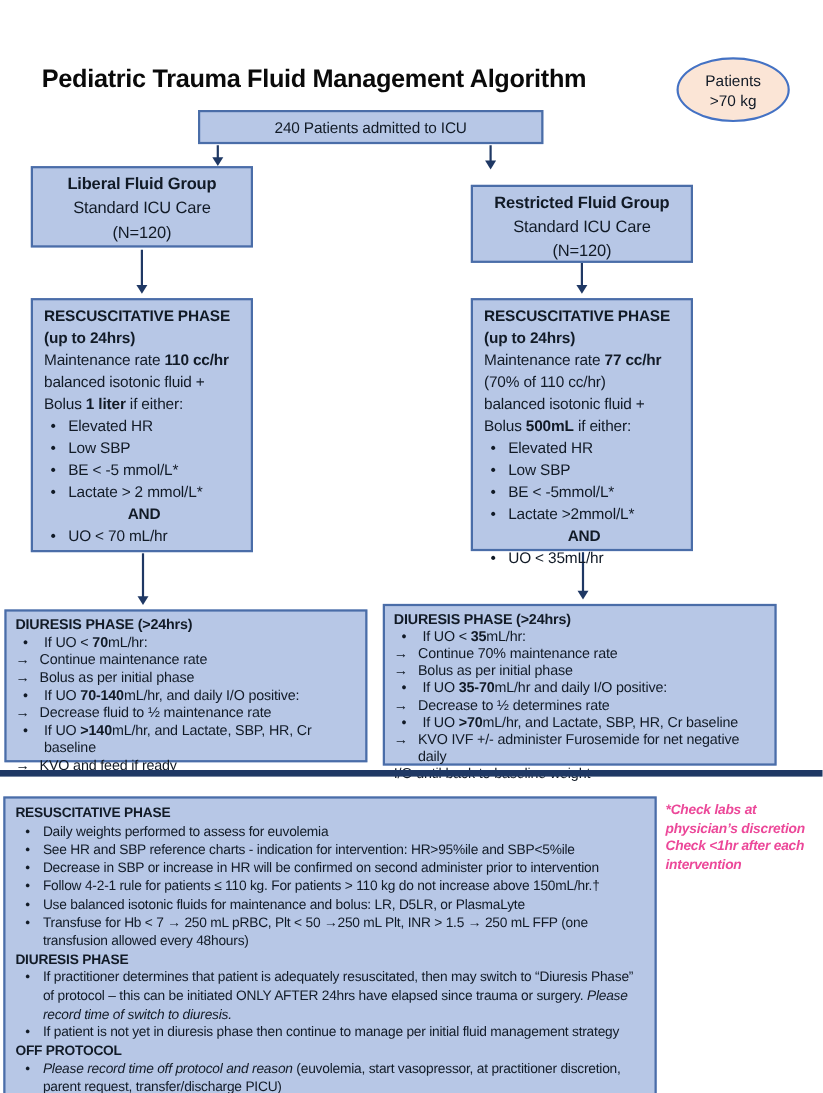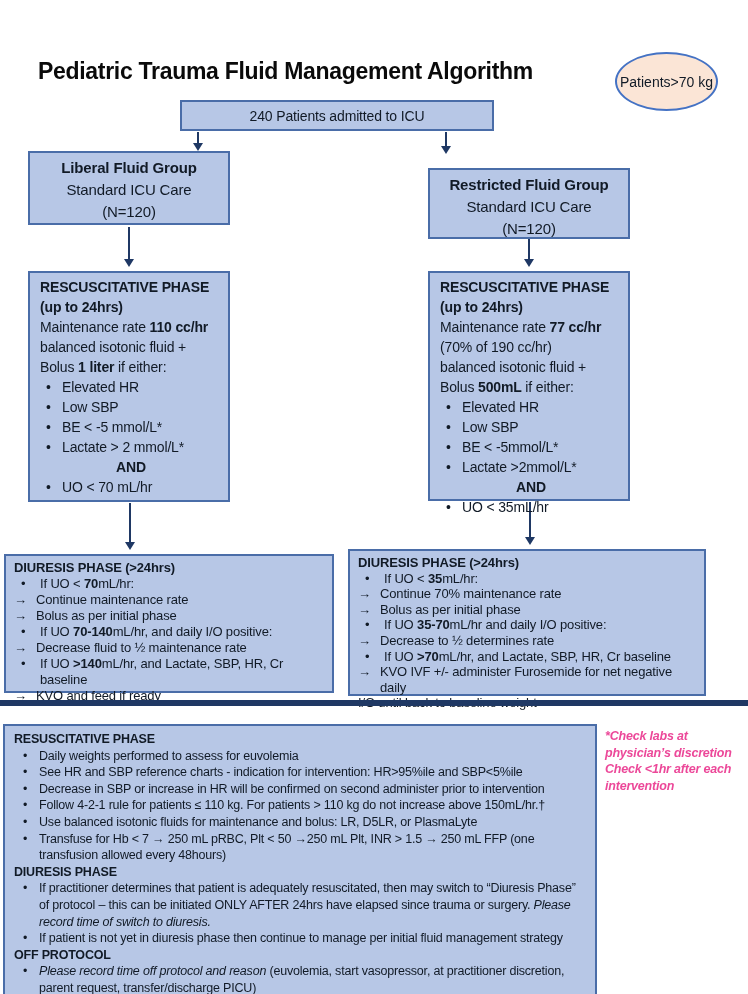--- a/index.html
+++ b/index.html
@@ -12,21 +12,21 @@
   .b{font-weight:700;}
   .i{font-style:italic;}
   #title{
     position:absolute;left:38px;top:10px;width:520px;
     font-size:23px;font-weight:700;letter-spacing:-0.3px;color:#0a0a0a;
   }
   #badge{
     position:absolute;left:615px;top:4px;width:103px;height:59px;
     background:var(--badge-fill,#fbe5d6);border:2px solid var(--badge-border,#4472c4);
     border-radius:50%;box-sizing:border-box;
-    display:flex;flex-direction:row;align-items:center;justify-content:center;
+    display:flex;flex-direction:column;align-items:center;justify-content:center;
     font-size:14px;line-height:18px;
   }
   .box{
     position:absolute;background:var(--box-fill,#b7c7e6);
     border:2px solid var(--box-border,#4a6da8);
     box-sizing:border-box;letter-spacing:-0.15px;
   }
   #topbox{
     left:180px;top:52px;width:314px;height:31px;
     display:flex;align-items:center;justify-content:center;font-size:14px;
@@ -137,21 +137,21 @@
     <div class="line rb"><span>BE &lt; -5 mmol/L*</span></div>
     <div class="line rb"><span>Lactate &gt; 2 mmol/L*</span></div>
     <div class="line c"><span class="b">AND</span></div>
     <div class="line rb"><span>UO &lt; 70 mL/hr</span></div>
   </div>
 
   <div id="resus-right" class="box resus">
     <div class="line"><span class="b">RESCUSCITATIVE PHASE</span></div>
     <div class="line"><span class="b">(up to 24hrs)</span></div>
     <div class="line"><span>Maintenance rate </span><span class="b">77 cc/hr</span></div>
-    <div class="line"><span>(70% of 190 cc/hr)</span></div>
+    <div class="line"><span>(70% of 110 cc/hr)</span></div>
     <div class="line"><span>balanced isotonic fluid +</span></div>
     <div class="line"><span>Bolus </span><span class="b">500mL</span><span> if either:</span></div>
     <div class="line rb"><span>Elevated HR</span></div>
     <div class="line rb"><span>Low SBP</span></div>
     <div class="line rb"><span>BE &lt; -5mmol/L*</span></div>
     <div class="line rb"><span>Lactate &gt;2mmol/L*</span></div>
     <div class="line c"><span class="b">AND</span></div>
     <div class="line rb"><span>UO &lt; 35mL/hr</span></div>
   </div>
 

